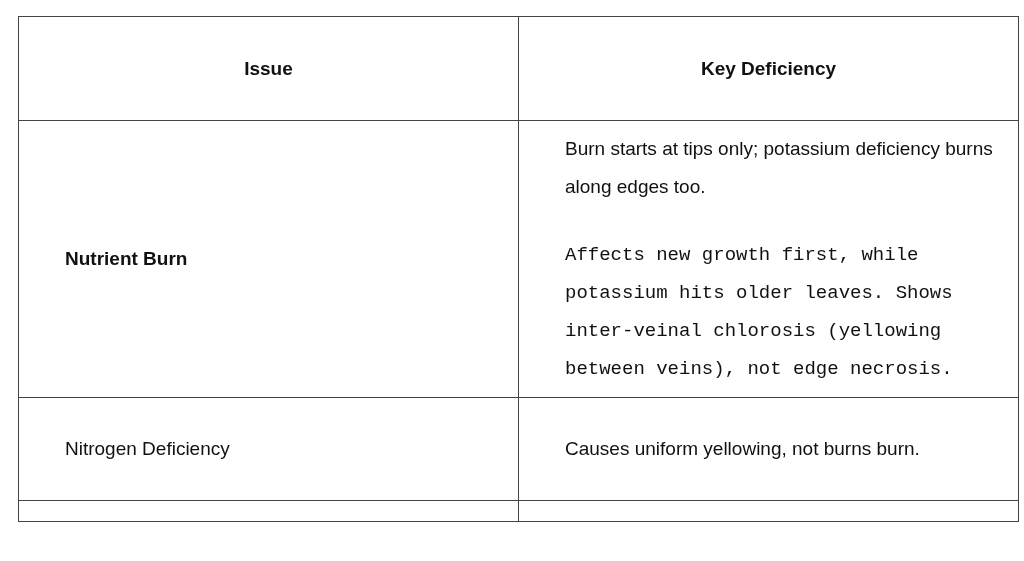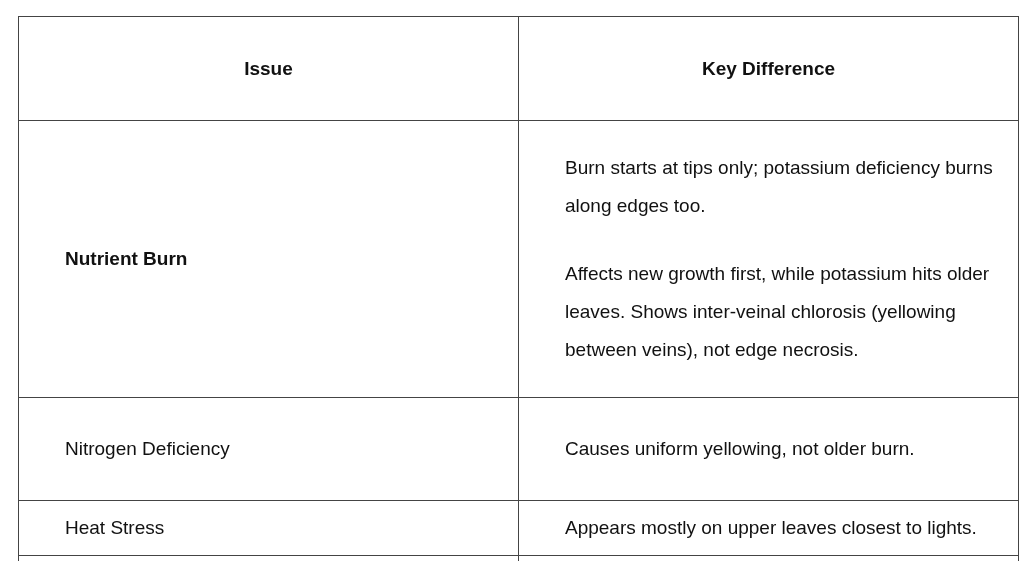--- a/index.html
+++ b/index.html
@@ -42,52 +42,48 @@
     font-size: 19px;
     margin-top: 25px;
   }
   td { text-align: left; padding-left: 46px; }
   tr.row-nutrient td { height: 276px; }
   tr.row-nitrogen td { height: 102px; margin-left: 28px; }
   tr.row-heat td { height: 54px; }
   tr.row-extra td { height: 20px; }
   .bold { font-weight: bold; margin-left: 15px; }
   .para { margin: 0; }
-  .para + .para { margin-top: 30px; }
+  .para + .para { margin-top: 30px; font-family: Liberation Mono, monospace; }
 </style>
 </head>
 <body>
 
 <div class="table-wrap">
   <table>
     <colgroup>
         <col class="c1">
         <col class="c2">
       </colgroup>
     <thead>
       <tr>
         <th>Issue</th>
-        <th>Key Difference</th>
+        <th>Key Deficiency</th>
       </tr>
     </thead>
     <tbody>
       <tr class="row-nutrient">
         <td class="bold">Nutrient Burn</td>
         <td>
           <p class="para">Burn starts at tips only; potassium deficiency burns along edges too.</p>
           <p class="para">Affects new growth first, while potassium hits older leaves. Shows inter-veinal chlorosis (yellowing between veins), not edge necrosis.</p>
         </td>
       </tr>
       <tr class="row-nitrogen">
         <td>Nitrogen Deficiency</td>
-        <td>Causes uniform yellowing, not older burn.</td>
-      </tr>
-      <tr class="row-heat">
-        <td>Heat Stress</td>
-        <td>Appears mostly on upper leaves closest to lights.</td>
+        <td>Causes uniform yellowing, not burns burn.</td>
       </tr>
       <tr class="row-extra">
         <td></td>
         <td></td>
       </tr>
     </tbody>
   </table>
 </div>
 
 </body></html>

